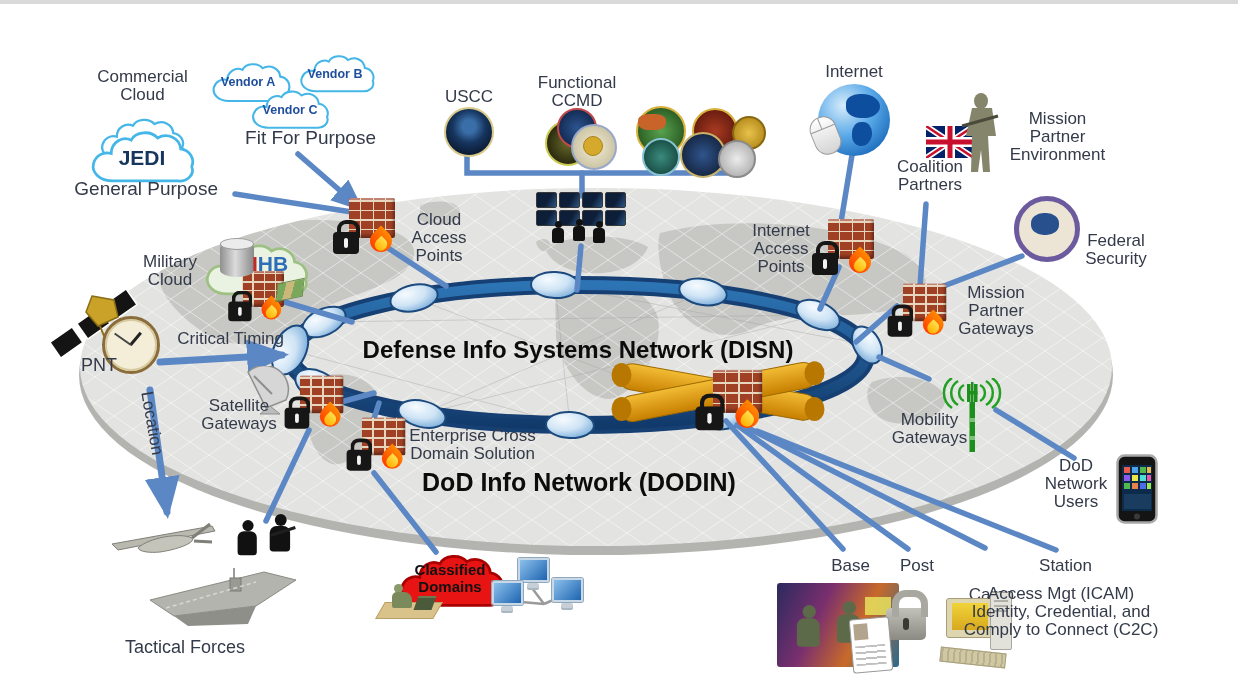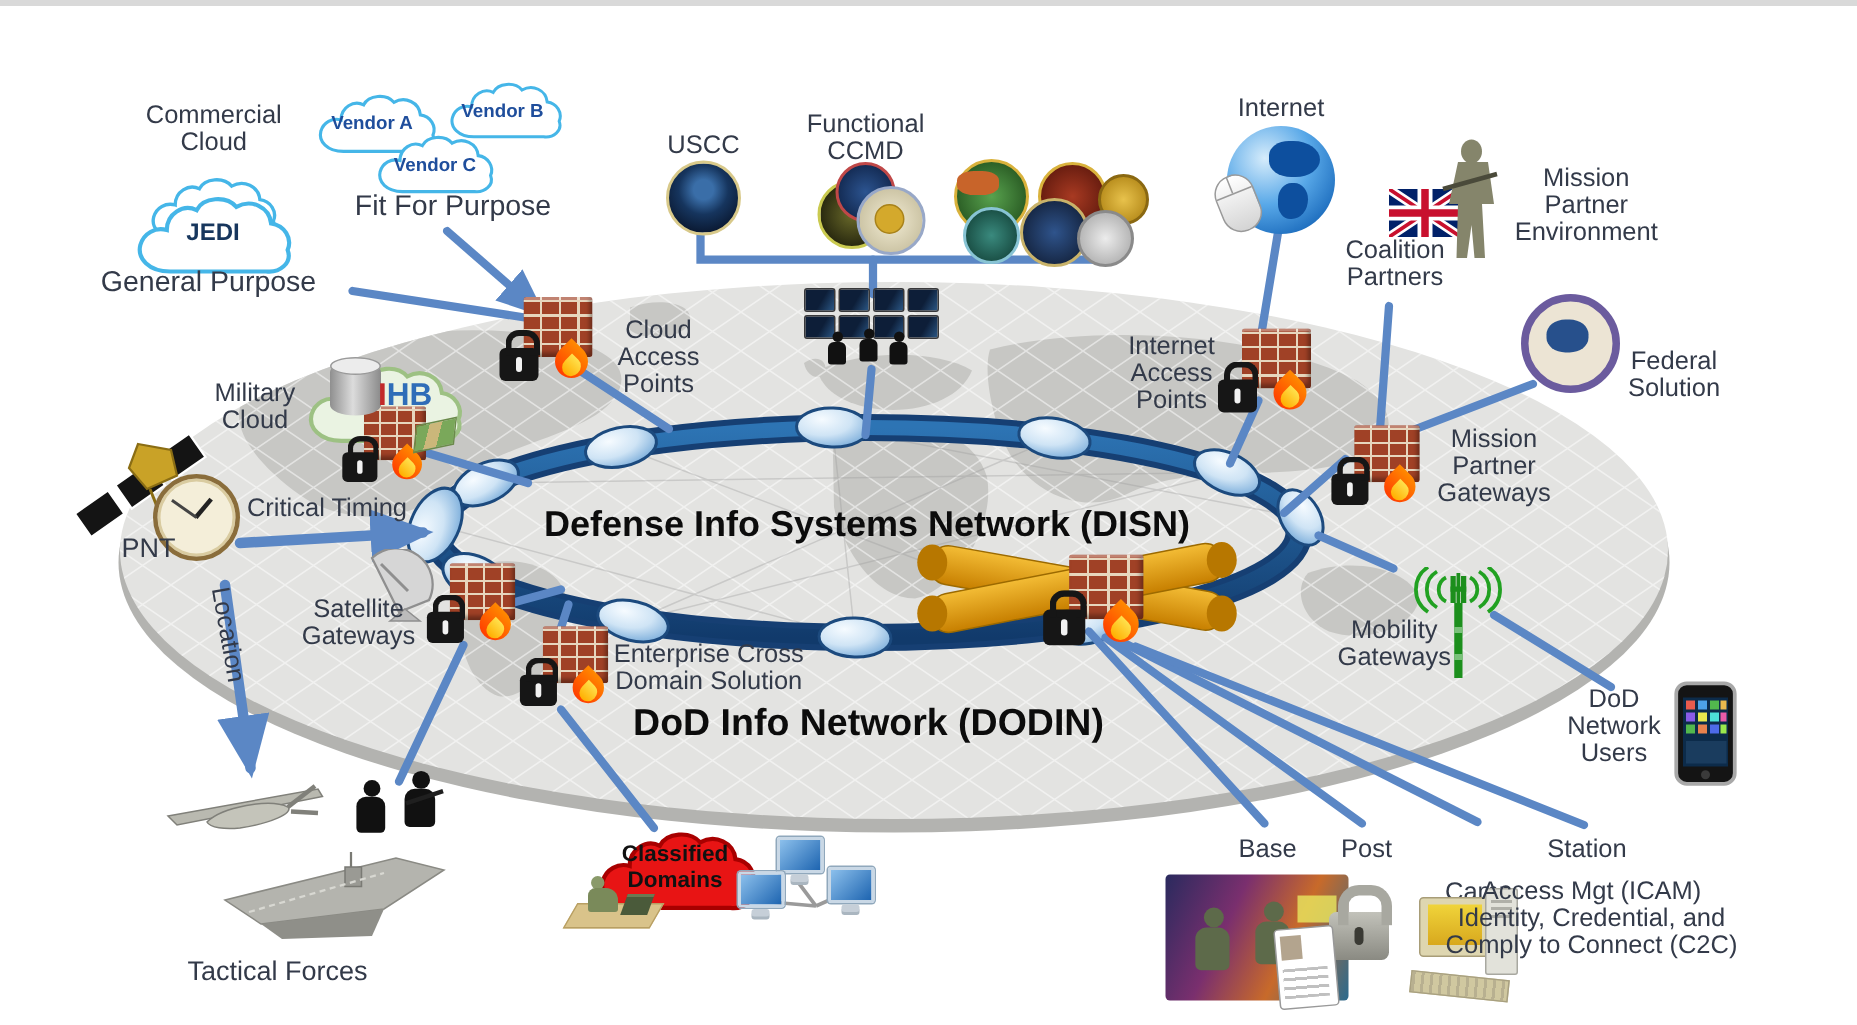--- a/index.html
+++ b/index.html
@@ -2,23 +2,23 @@
 <html><head>
 <meta charset="utf-8">
 <style>
   html,body{margin:0;padding:0;background:#fff;font-family:"Liberation Sans",sans-serif;}
   .stage{position:relative;width:1238px;height:683px;background:#fff;overflow:hidden;}
   .topbar{position:absolute;left:0;top:0;width:100%;height:4px;background:#d9d9d9;}
   svg.base{position:absolute;left:0;top:0;z-index:0;}
   .ic{position:absolute;z-index:2;}
   .lbl{position:absolute;z-index:3;font-size:17px;line-height:1.07;color:#333a49;text-align:center;}
   .big{position:absolute;z-index:3;font-weight:700;color:#0c0c0c;white-space:nowrap;text-align:center;}
-  .nowrap{white-space:nowrap;}
+  .nowrap{white-space:nowrap;text-align:right;}
   .vendor{font-size:12.5px;font-weight:700;color:#1f4e9c;}
-  .jedi{font-size:16px;font-weight:700;color:#17365d;}
+  .jedi{font-size:21px;font-weight:700;color:#17365d;}
   .loc{transform:rotate(80deg);transform-origin:0 0;white-space:nowrap;}
   .cdlbl{font-size:15px;font-weight:700;color:#111;line-height:1.1;}
   
   .fw{position:absolute;width:64px;height:58px;z-index:2;}
   .fw .wall{position:absolute;right:2px;top:0;width:46px;height:40px;border-radius:2px;background-color:#a04126;
     background-image:repeating-linear-gradient(0deg,transparent 0 8px,#e7d6bd 8px 9.5px),repeating-linear-gradient(90deg,transparent 0 11px,#e7d6bd 11px 12.5px);
     box-shadow:inset 0 2px 0 rgba(255,255,255,.35), inset -2px -3px 3px rgba(0,0,0,.35);}
   .fw .lock{position:absolute;left:0;bottom:2px;width:26px;height:22px;background:#161616;border-radius:4px;}
   .fw .lock::before{content:"";position:absolute;left:4px;top:-12px;width:15px;height:13px;border:4px solid #161616;border-bottom:none;border-radius:9px 9px 0 0;}
   .fw .lock::after{content:"";position:absolute;left:11px;top:6px;width:4px;height:10px;background:#f2f2f2;border-radius:2px;}
@@ -278,21 +278,21 @@
   <svg class="ic" style="left:958px;top:92px" width="44" height="84" viewBox="0 0 44 84">
     <ellipse cx="23" cy="9" rx="7" ry="8" fill="#85856b"></ellipse>
     <path d="M14,16 L34,16 L38,44 L30,44 L32,80 L25,80 L23,58 L20,80 L13,80 L14,44 L8,44 Z" fill="#85856b"></path>
     <line x1="4" y1="34" x2="40" y2="24" stroke="#4a4a3a" stroke-width="3"></line>
   </svg>
   <div class="lbl" style="left:886px;top:158px;width:88px">Coalition Partners</div>
   <div class="lbl" style="left:1000px;top:110px;width:115px">Mission Partner Environment</div>
 
   <div class="seal" style="left:1014px;top:196px;width:56px;height:56px;background:#ece4d4;border:5px solid #6b5b9e"></div>
   <div class="seal" style="left:1031px;top:213px;width:28px;height:22px;border-radius:45%;background:#27508c"></div>
-  <div class="lbl" style="left:1070px;top:232px;width:92px">Federal Solution</div>
+  <div class="lbl" style="left:1070px;top:232px;width:92px">Federal Security</div>
 
   <div class="fw" style="left:333px;top:198px">
     <span class="wall"></span>
       <span class="lock"></span>
       <span class="flame"></span>
   </div>
   <div class="lbl" style="left:398px;top:211px;width:82px">Cloud Access Points</div>
 
   <div class="fw" style="left:812px;top:219px">
     <span class="wall"></span>

